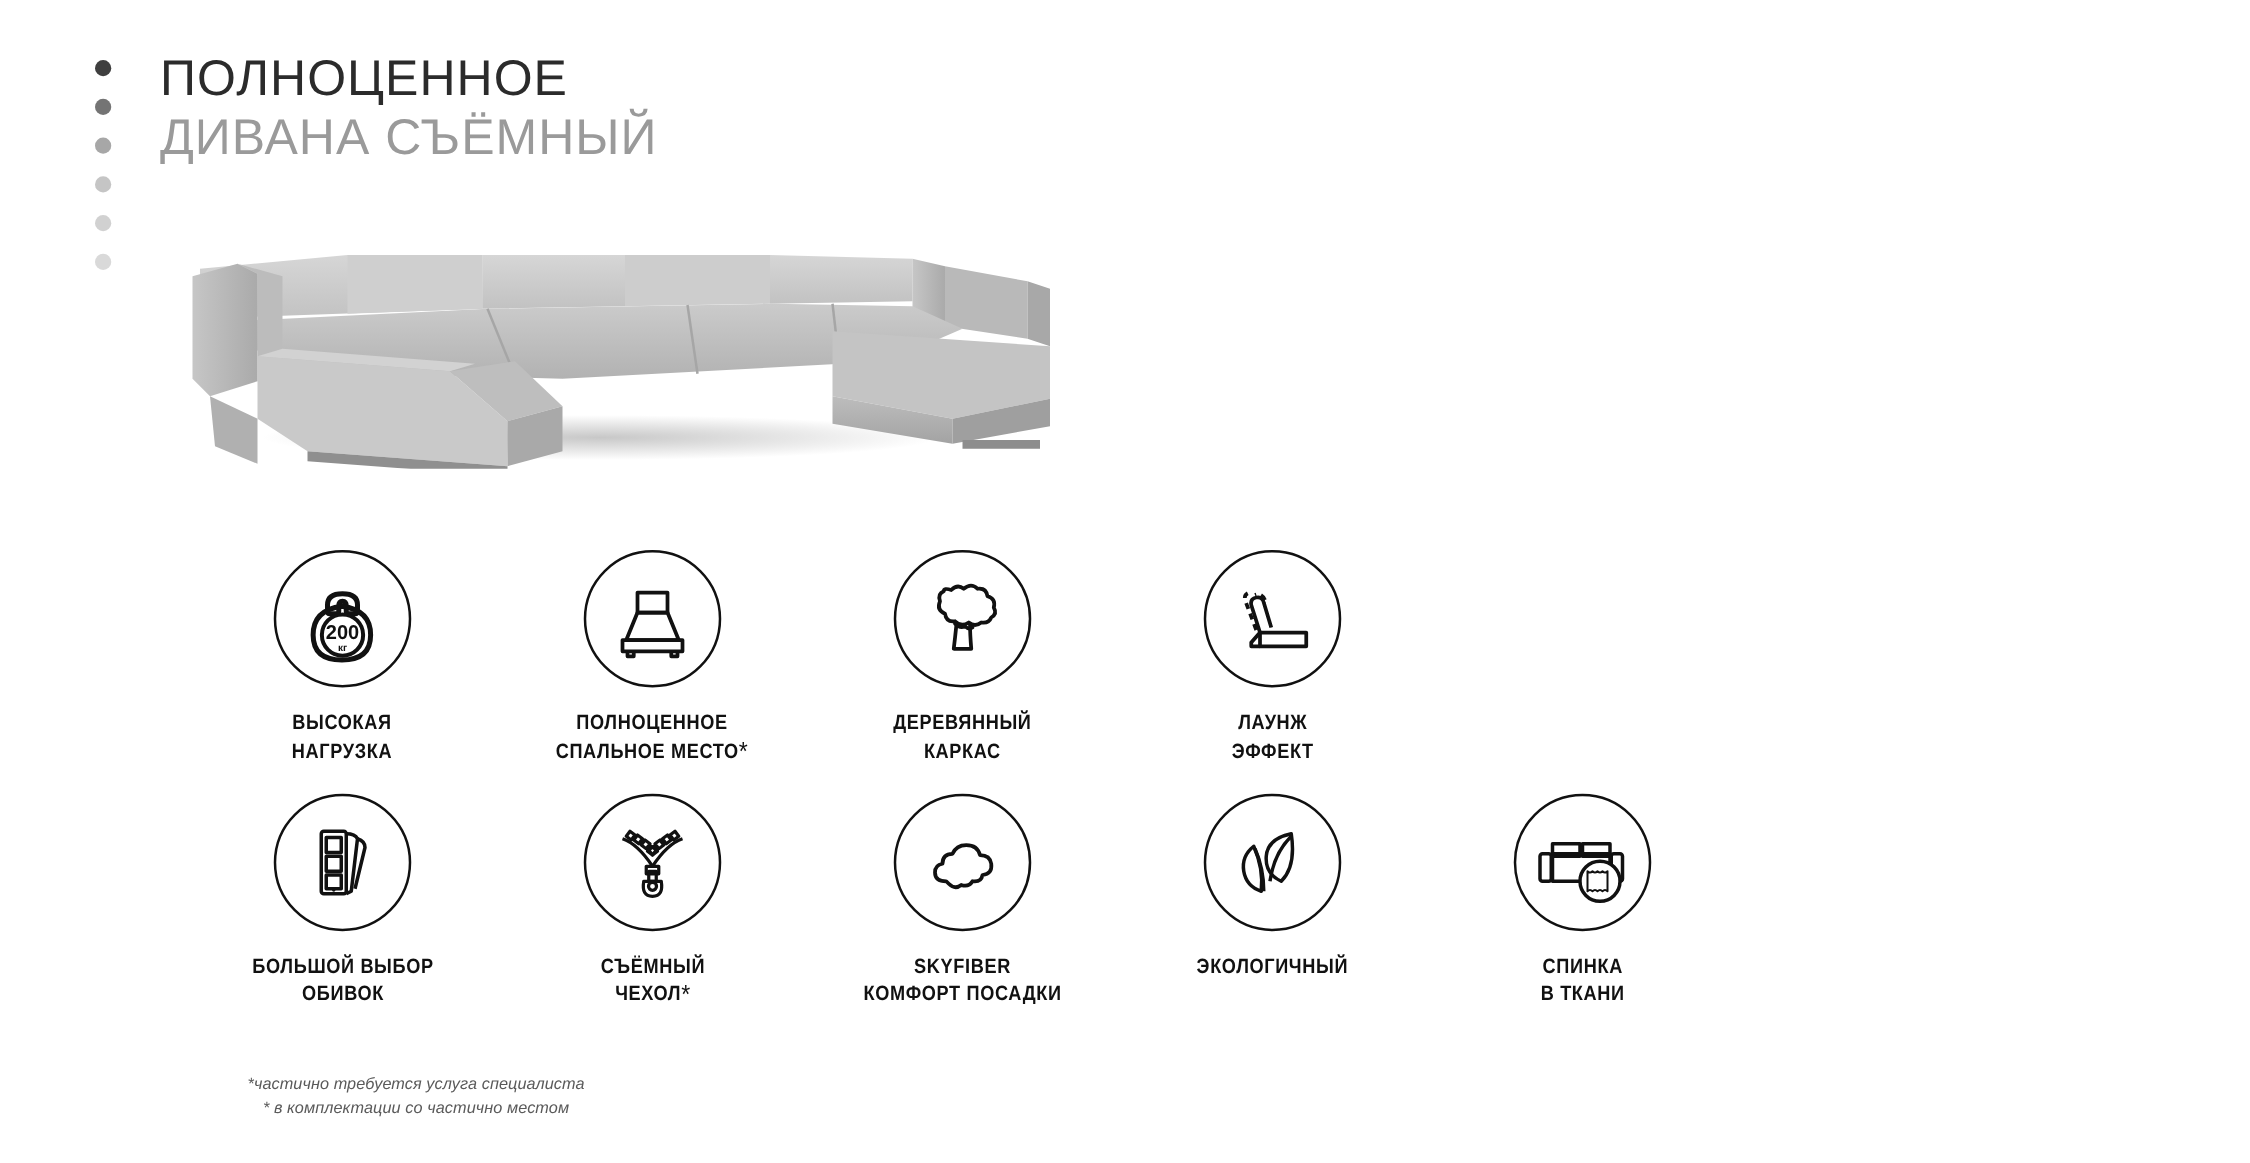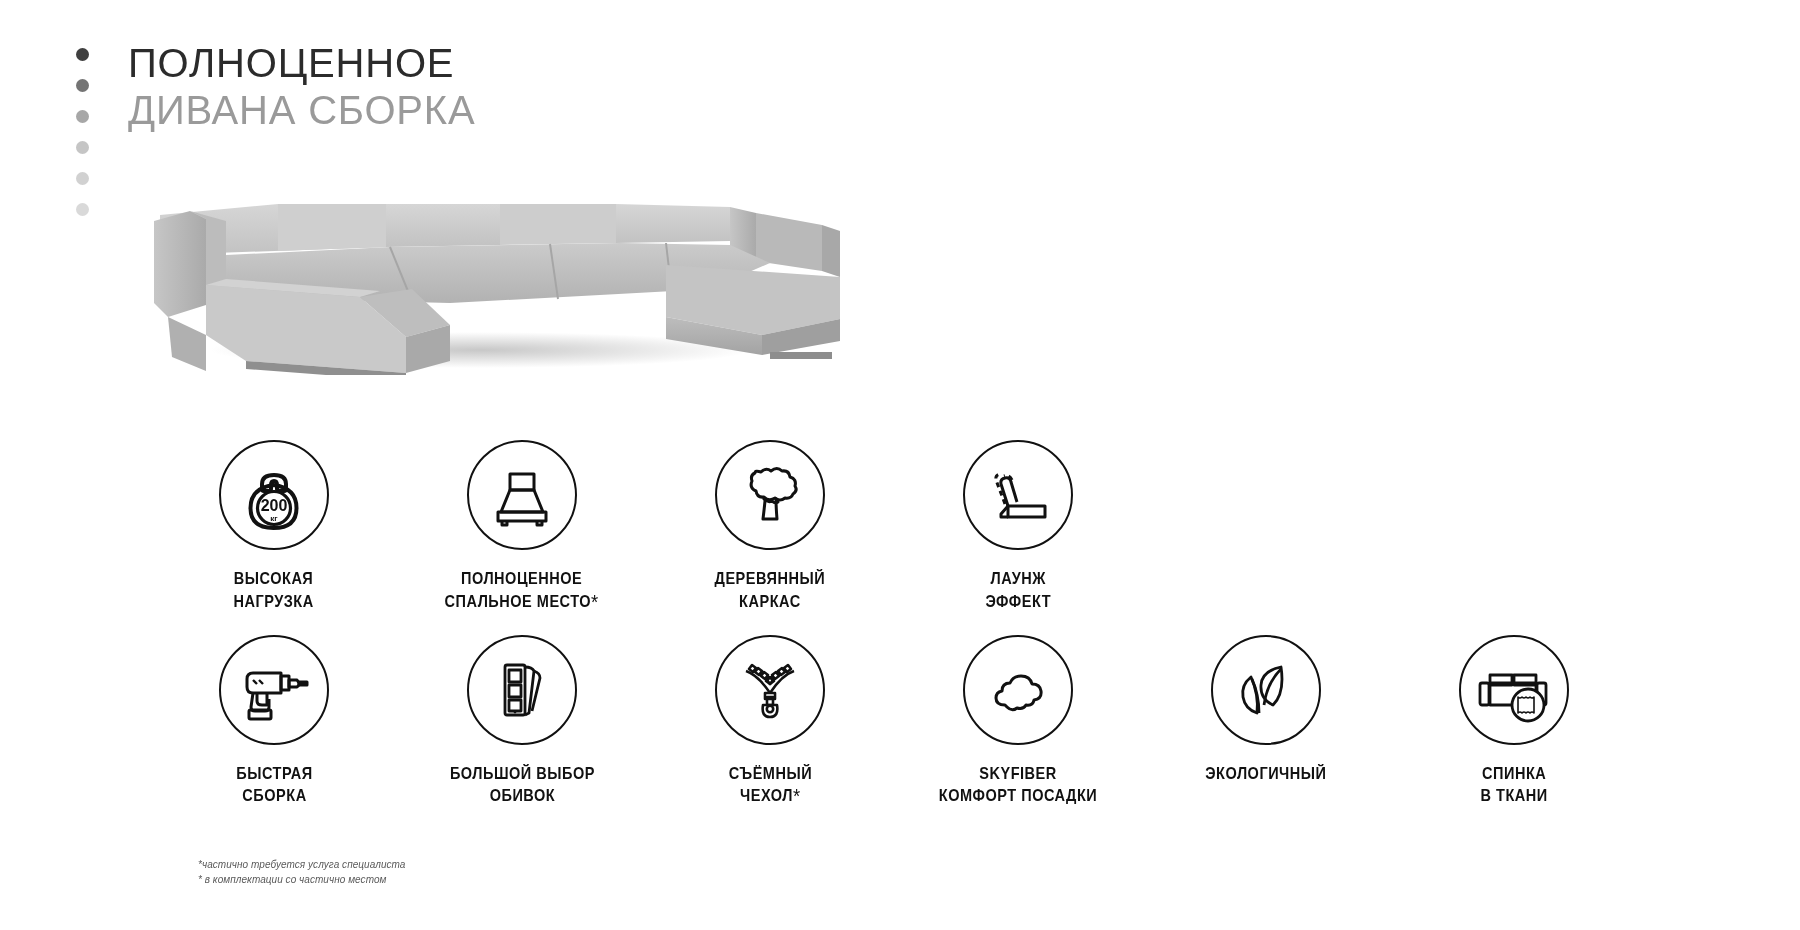--- a/index.html
+++ b/index.html
@@ -113,42 +113,43 @@
     vertical-align: -2px;
     font-weight: 400;
   }
 
   
   .footnotes {
     position: absolute;
     left: 198px;
     top: 858px;
     font-style: italic;
-    font-size: 10px;
+    font-size: 13px;
     line-height: 1.45;
     color: #5a5a5a;
     letter-spacing: 0.005em;
+    text-align: center;
   }
   .footnote-line { white-space: nowrap; }
 </style>
 </head>
 <body>
 
 <div class="dot-rail">
   <span class="rail-dot" style="opacity:1"></span>
   <span class="rail-dot" style="opacity:.72"></span>
   <span class="rail-dot" style="opacity:.46"></span>
   <span class="rail-dot" style="opacity:.30"></span>
   <span class="rail-dot" style="opacity:.24"></span>
   <span class="rail-dot" style="opacity:.20"></span>
 </div>
 
 <div class="heading">
   <div class="heading-line primary">ПОЛНОЦЕННОЕ</div>
-  <div class="heading-line secondary">ДИВАНА СБОРКА</div>
+  <div class="heading-line secondary">ДИВАНА СЪЁМНЫЙ</div>
 </div>
 
 <div class="hero">
   <svg viewBox="0 0 700 190" xmlns="http://www.w3.org/2000/svg" aria-hidden="true">
     <defs>
       <linearGradient id="gTop" x1="0" y1="0" x2="0" y2="1">
         <stop offset="0%" stop-color="#d6d6d6"></stop>
           <stop offset="100%" stop-color="#c2c2c2"></stop>
       </linearGradient>
       <linearGradient id="gSeat" x1="0" y1="0" x2="0" y2="1">
@@ -277,40 +278,20 @@
         <span>ЛАУНЖ</span><br>
         <span>ЭФФЕКТ</span><span class="star"></span>
       </div>
     </div>
 
     <div class="feature spacer"></div>
   </div>
 
   <div class="feature-row row-2">
 
-    <div class="feature">
-      <div class="feature-icon">
-        <svg width="74" height="74" viewBox="0 0 74 74">
-          <g fill="none" stroke="#111" stroke-width="3" stroke-linejoin="round">
-            <path d="M10 26 q0-6 6-6 L44 20 L44 40 L16 40 q-6 0-6-6 Z"></path>
-            <rect x="44" y="23" width="8" height="14"></rect>
-            <path d="M52 27 L60 27 L62 30 L62 32 L60 34 L52 34 Z"></path>
-            <path d="M62 29 L70 29 L70 32 L62 32 Z"></path>
-            <path d="M20 40 L20 48 q0 4 5 4 L30 52 L30 40"></path>
-            <path d="M16 40 L14 54 q0 4 4 4 L28 58 q4 0 4-4 L32 46"></path>
-            <rect x="12" y="57" width="22" height="9" rx="1.5"></rect>
-            <path d="M16 27 L20 31 M22 27 L26 31" stroke-width="2.4"></path>
-          </g>
-        </svg>
-      </div>
-      <div class="feature-label">
-        <span>БЫСТРАЯ</span><br>
-        <span>СБОРКА</span><span class="star"></span>
-      </div>
-    </div>
 
     <div class="feature">
       <div class="feature-icon">
         <svg width="74" height="74" viewBox="0 0 74 74">
           <g fill="none" stroke="#111" stroke-width="2.8" stroke-linejoin="round">
             <rect x="20" y="12" width="20" height="50" rx="2"></rect>
             <rect x="24" y="17" width="12" height="12"></rect>
             <rect x="24" y="32" width="12" height="12"></rect>
             <rect x="24" y="47" width="12" height="11"></rect>
             <path d="M40 14 q7 0 9 4 L44 60 L40 62"></path>

